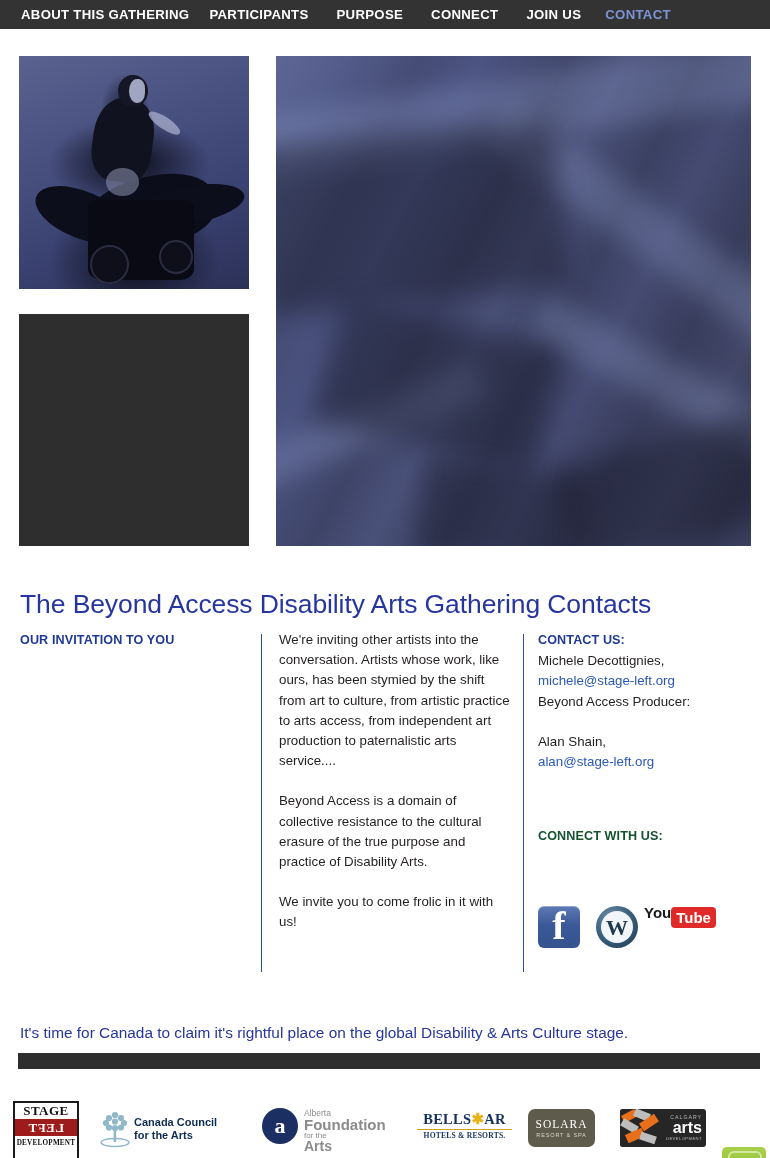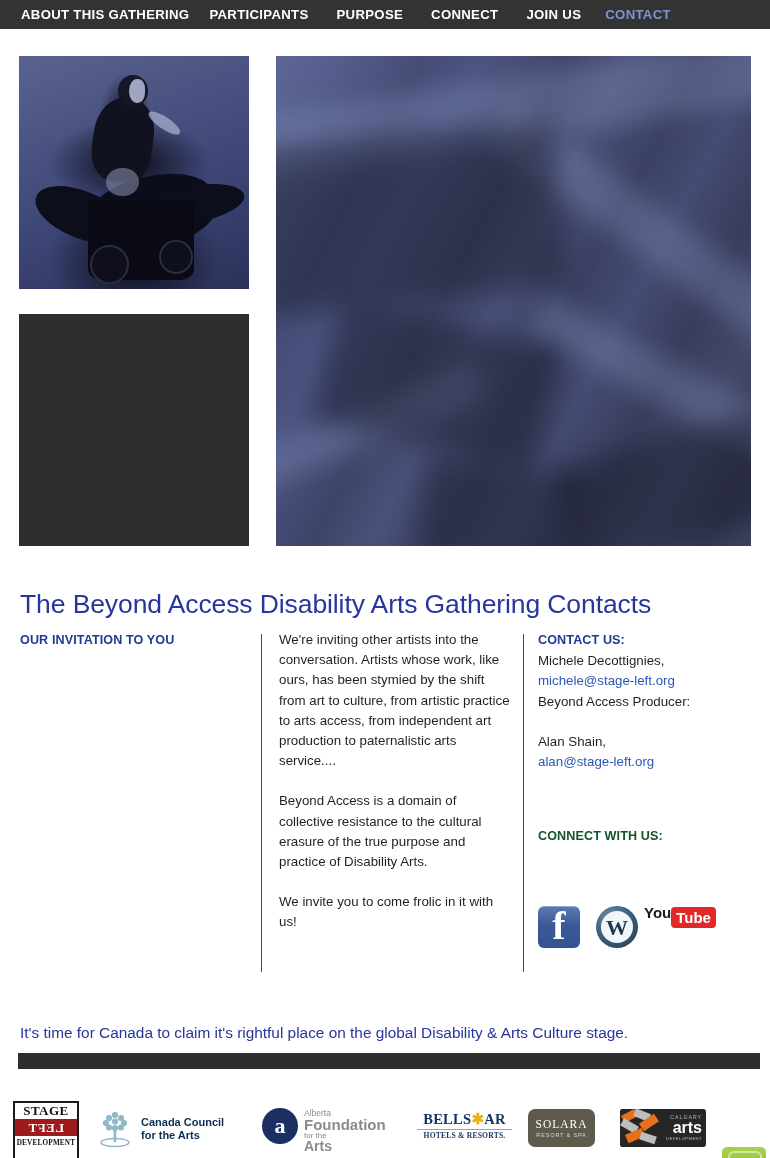--- a/index.html
+++ b/index.html
@@ -323,21 +323,21 @@
   .logo { position: absolute; }
 
   
   .logo-stageleft { left: 13px; top: 3px; width: 62px; height: 55px; border: 2px solid #1a1a1a; background:#fff; }
   .sl-row { text-align: center; font-family: "Liberation Serif", serif; font-weight: bold; }
   .sl-stage { font-size: 13px; color:#111; letter-spacing: 0.5px; line-height: 16px; }
   .sl-left-band { background: #9e1b1b; color: #fff; font-size: 13px; letter-spacing:0.5px; line-height:17px; transform: scaleX(-1); }
   .sl-prod { font-size: 7.2px; color:#111; letter-spacing: 0.2px; line-height: 14px; }
 
   
-  .logo-ccfa { left: 96px; top: 10px; width: 150px; height: 42px; display:flex; align-items:center; gap:7px; }
+  .logo-ccfa { left: 96px; top: 10px; width: 150px; height: 42px; display:flex; align-items:center; }
   .ccfa-tree { width: 38px; height: 40px; position: relative; flex: none; }
   .ccfa-txt { font-size: 11px; font-weight: bold; color: #0e2c52; line-height: 13px; }
 
   
   .logo-afa { left: 262px; top: 10px; width: 135px; height: 42px; display:flex; align-items:flex-start; gap:6px; }
   .afa-mark { width: 36px; height: 36px; border-radius: 50%; background:#1c2f63; position:relative; flex:none; }
   .afa-mark::after { content:"a"; position:absolute; inset:0; color:#fff; font-size:22px; font-weight:bold; font-family:"Liberation Serif",serif; display:flex; align-items:center; justify-content:center; }
   .afa-txt { color:#8b8b8b; line-height: 11px; }
   .afa-l1 { font-size: 8.5px; }
   .afa-l2 { font-size: 15px; font-weight: bold; color:#8b8b8b; }

